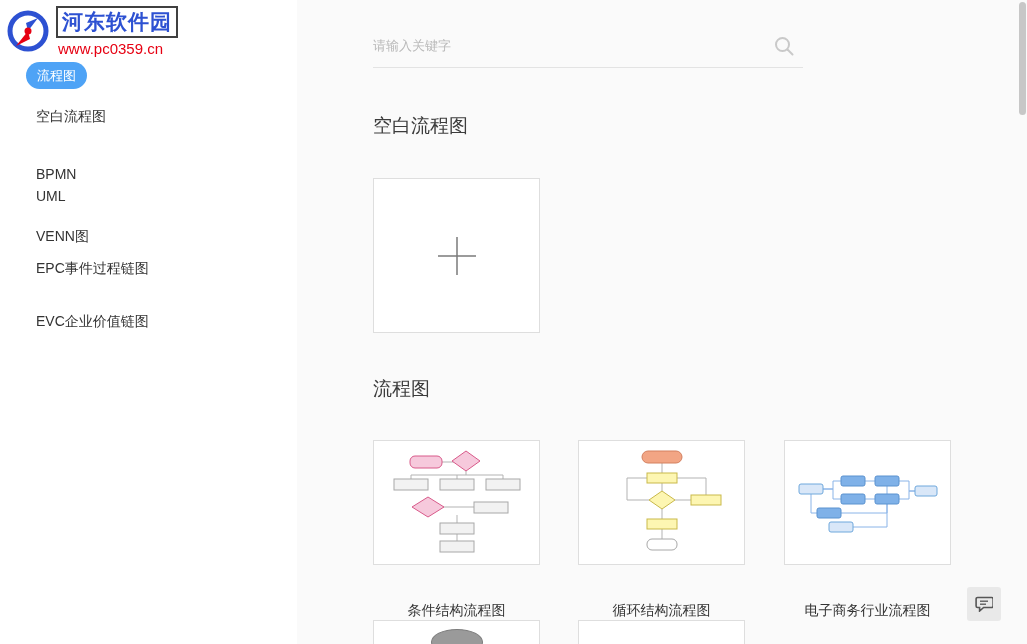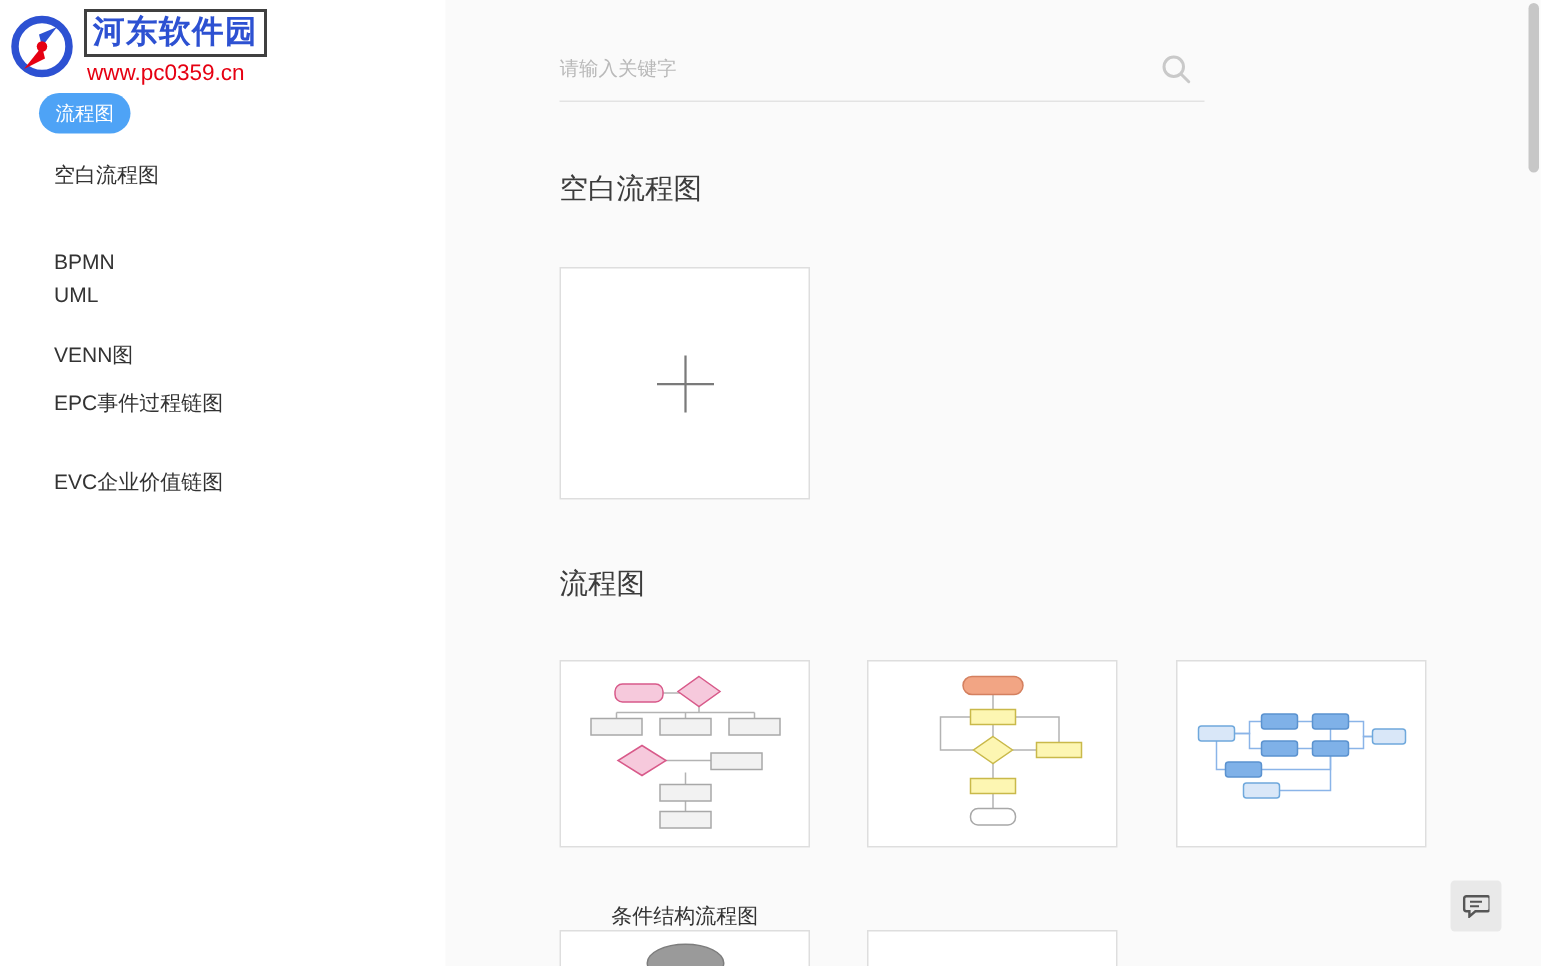--- a/index.html
+++ b/index.html
@@ -158,20 +158,21 @@
         <polyline points="119,48 119,31 90,31"></polyline>
       </g>
       <rect x="55" y="4" width="40" height="12" rx="6" fill="#f2a584" stroke="#d4805f"></rect>
       <rect x="60" y="26" width="30" height="10" fill="#fdf6b2" stroke="#c9b94a"></rect>
       <polygon points="75,44 88,53 75,62 62,53" fill="#fdf6b2" stroke="#c9b94a"></polygon>
       <rect x="104" y="48" width="30" height="10" fill="#fdf6b2" stroke="#c9b94a"></rect>
       <rect x="60" y="72" width="30" height="10" fill="#fdf6b2" stroke="#c9b94a"></rect>
       <rect x="60" y="92" width="30" height="11" rx="5" fill="#ffffff" stroke="#a8a8a8"></rect>
     </svg>
   </div>
+  <div class="tpl-caption" style="left:281px">循环结构流程图</div>
 
   <div class="card tpl-card" style="left:487px">
     <svg width="150" height="112" viewBox="0 0 150 112">
       <g stroke="#8ab4e8" stroke-width="1" fill="none">
         <polyline points="30,42 40,42 40,34 48,34"></polyline>
         <polyline points="30,42 40,42 40,52 48,52"></polyline>
         <line x1="72" y1="34" x2="82" y2="34"></line>
         <line x1="72" y1="52" x2="82" y2="52"></line>
         <polyline points="106,34 116,34 116,44 122,44"></polyline>
         <polyline points="106,52 116,52 116,44 122,44"></polyline>
@@ -182,20 +183,21 @@
       <rect x="6" y="37" width="24" height="10" rx="2" fill="#d9e7f8" stroke="#6fa8dc"></rect>
       <rect x="48" y="29" width="24" height="10" rx="2" fill="#7fb1e8" stroke="#5b92cf"></rect>
       <rect x="82" y="29" width="24" height="10" rx="2" fill="#7fb1e8" stroke="#5b92cf"></rect>
       <rect x="48" y="47" width="24" height="10" rx="2" fill="#7fb1e8" stroke="#5b92cf"></rect>
       <rect x="82" y="47" width="24" height="10" rx="2" fill="#7fb1e8" stroke="#5b92cf"></rect>
       <rect x="122" y="39" width="22" height="10" rx="2" fill="#d9e7f8" stroke="#6fa8dc"></rect>
       <rect x="24" y="61" width="24" height="10" rx="2" fill="#7fb1e8" stroke="#5b92cf"></rect>
       <rect x="36" y="75" width="24" height="10" rx="2" fill="#d9e7f8" stroke="#6fa8dc"></rect>
     </svg>
   </div>
+  <div class="tpl-caption" style="left:487px">电子商务行业流程图</div>
 
   <div class="card row2-card" style="left:76px">
     <div class="ellipse-peek"></div>
   </div>
   <div class="card row2-card" style="left:281px"></div>
 
 </div>
 
 <div class="feedback-btn">
   <svg width="18" height="16" viewBox="0 0 18 16">

